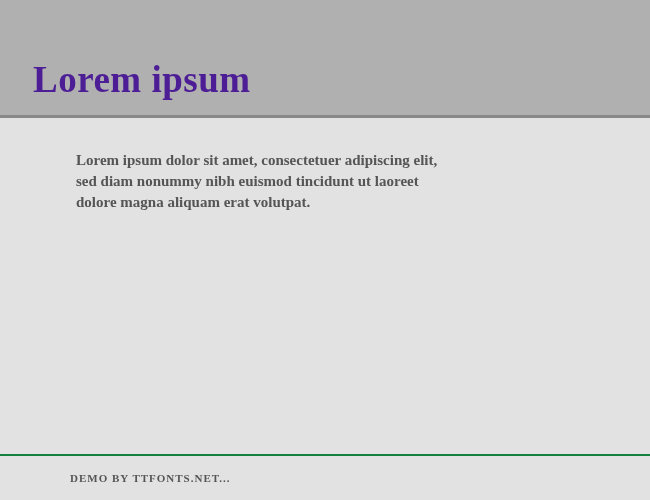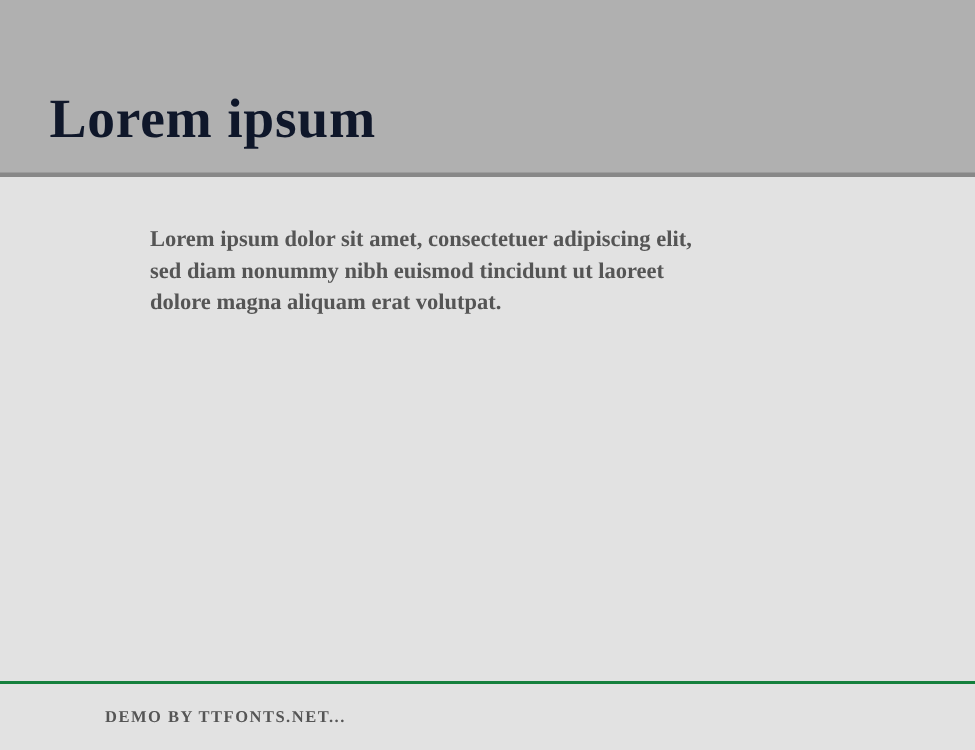--- a/index.html
+++ b/index.html
@@ -16,28 +16,28 @@
     }
     .header {
       background: #b0b0b0;
       height: 118px;
       border-bottom: 3px solid #888888;
       display: flex;
       align-items: flex-end;
       padding: 0 0 14px 33px;
     }
     .header-title {
-      color: #0f172a;
+      color: #4c1d95;
       font-size: 37px;
       font-weight: bold;
       font-family: Georgia, 'Times New Roman', serif;
       letter-spacing: 0.5px;
     }
     .content {
-      padding: 32px 70px 0 100px;
+      padding: 32px 70px 0 76px;
       height: 336px;
     }
     .body-text {
       color: #555555;
       font-size: 15px;
       font-weight: bold;
       line-height: 1.4;
       font-family: Georgia, 'Times New Roman', serif;
       max-width: 370px;
     }

